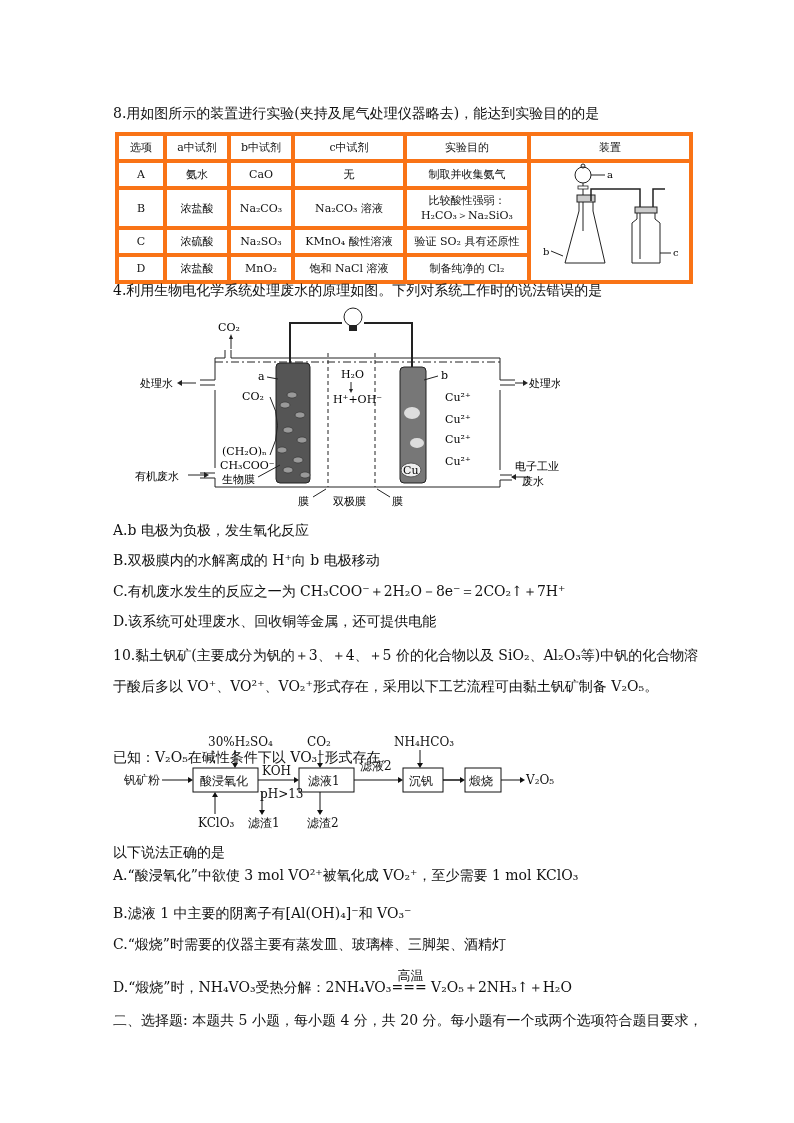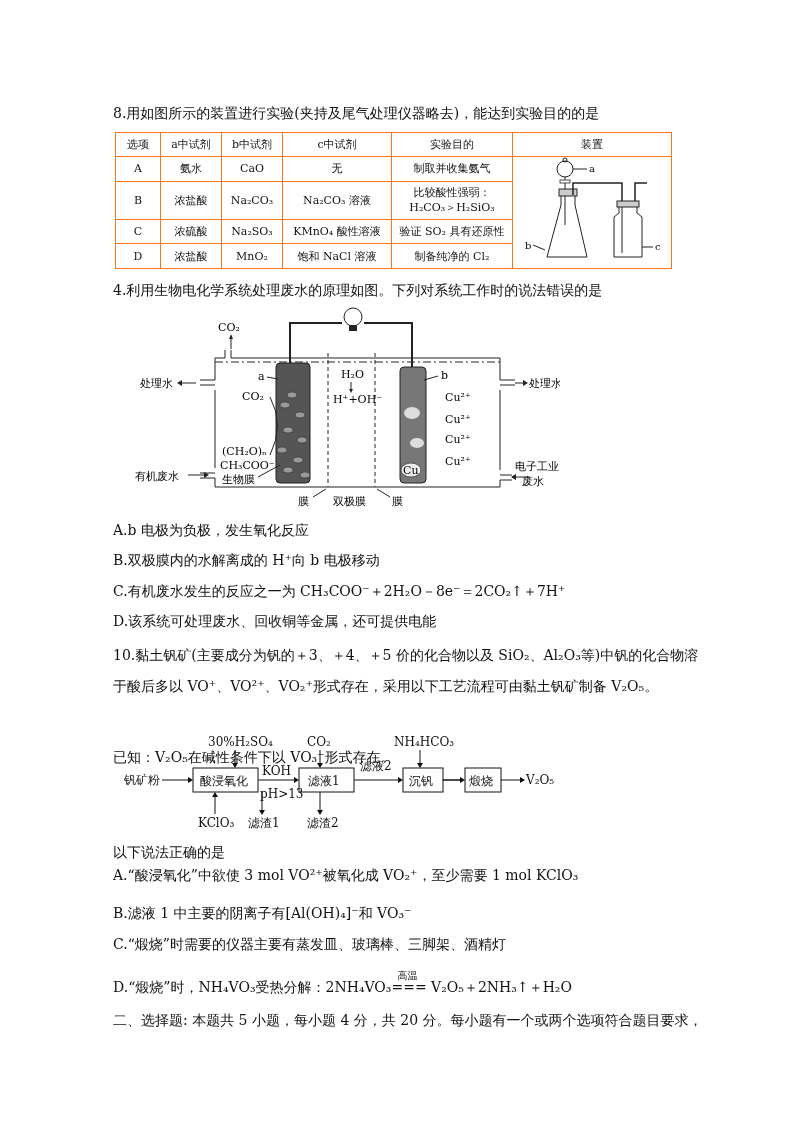--- a/index.html
+++ b/index.html
@@ -2,21 +2,21 @@
 <html><head>
 <meta charset="utf-8">
 <style>
   html, body { margin: 0; padding: 0; background: #ffffff; }
   body { width: 794px; height: 1123px; position: relative; overflow: hidden;
          font-family: "DejaVu Serif", "Liberation Serif", serif; color: #111; }
   .line { position: absolute; left: 113px; font-size: 14px; line-height: 18px; white-space: nowrap; }
   
   table.q8 { position: absolute; left: 115px; top: 132px; border-collapse: collapse;
              font-size: 11px; font-family: "DejaVu Serif", serif; }
-  table.q8 td, table.q8 th { border: 1px solid #f97316; text-align: center; padding: 0 4px;
+  table.q8 td, table.q8 th { border: 4px solid #f97316; text-align: center; padding: 0 4px;
              font-weight: normal; height: 23px; }
   table.q8 tr.tall td { height: 36px; line-height: 15px; }
   .apparatus-cell { width: 150px; padding: 0 !important; vertical-align: top; }
   svg text { font-family: "DejaVu Serif", serif; }
 </style>
 </head>
 <body>
 
 <div class="line" style="top:104px;">8.用如图所示的装置进行实验(夹持及尾气处理仪器略去)，能达到实验目的的是</div>
 
@@ -62,21 +62,21 @@
       </svg>
     </td>
   </tr>
   <tr class="tall">
     <td>B</td>
     <td>浓盐酸</td>
     <td>Na₂CO₃</td>
     <td>Na₂CO₃ 溶液</td>
     <td>
       <div>比较酸性强弱：</div>
-      <div>H₂CO₃＞H₂SiO₃</div>
+      <div>H₂CO₃＞Na₂SiO₃</div>
     </td>
   </tr>
   <tr>
     <td>C</td>
     <td>浓硫酸</td>
     <td>Na₂SO₃</td>
     <td>KMnO₄ 酸性溶液</td>
     <td>验证 SO₂ 具有还原性</td>
   </tr>
   <tr>
@@ -228,15 +228,15 @@
     <line x1="379" y1="48" x2="400" y2="48" stroke="#111"></line>
       <polygon points="398,45 398,51 403,48" fill="#111"></polygon>
     <text x="404" y="52">V₂O₅</text>
   </g>
 </svg>
 
 <div class="line" style="top:843px;">以下说法正确的是</div>
 <div class="line" style="top:866px;">A.“酸浸氧化”中欲使 3 mol VO²⁺被氧化成 VO₂⁺，至少需要 1 mol KClO₃</div>
 <div class="line" style="top:904px;">B.滤液 1 中主要的阴离子有[Al(OH)₄]⁻和 VO₃⁻</div>
 <div class="line" style="top:935px;">C.“煅烧”时需要的仪器主要有蒸发皿、玻璃棒、三脚架、酒精灯</div>
-<div class="line" style="top:978px;"><span>D.“煅烧”时，NH₄VO₃受热分解：2NH₄VO₃</span><span style="position:relative; display:inline-block;"><span style="position:absolute; top:-11px; left:6px; font-size:10px;">高温</span><span>===</span></span><span> V₂O₅＋2NH₃↑＋H₂O</span></div>
+<div class="line" style="top:978px;"><span>D.“煅烧”时，NH₄VO₃受热分解：2NH₄VO₃</span><span style="position:relative; display:inline-block;"><span style="position:absolute; top:-11px; left:6px; font-size:13px;">高温</span><span>===</span></span><span> V₂O₅＋2NH₃↑＋H₂O</span></div>
 
 <div class="line" style="top:1011px;">二、选择题: 本题共 5 小题，每小题 4 分，共 20 分。每小题有一个或两个选项符合题目要求，</div>
 
 </body></html>

